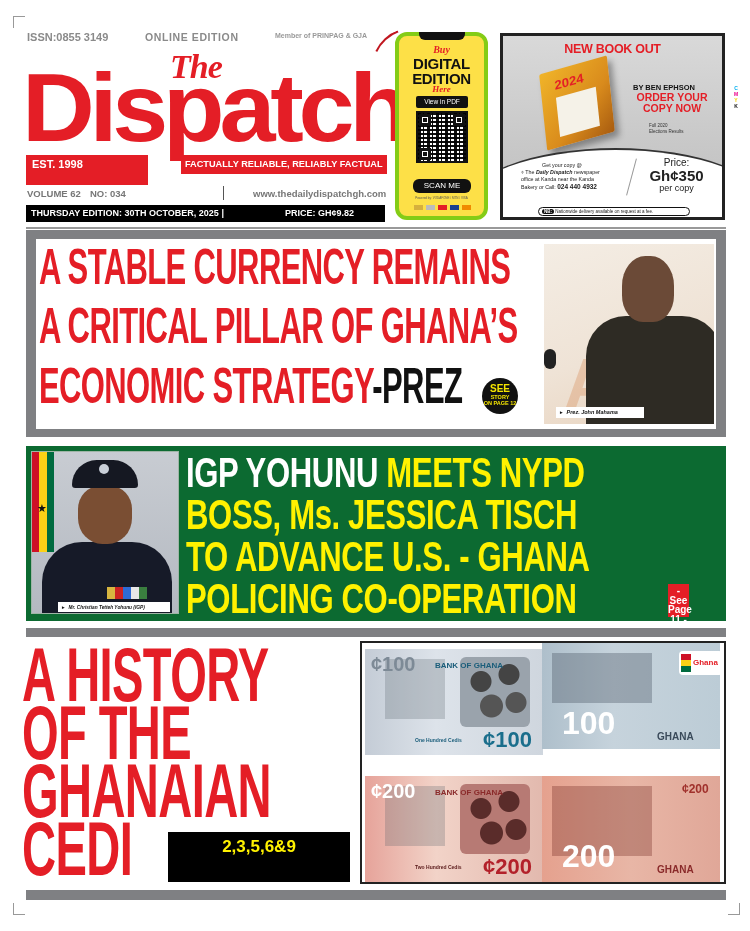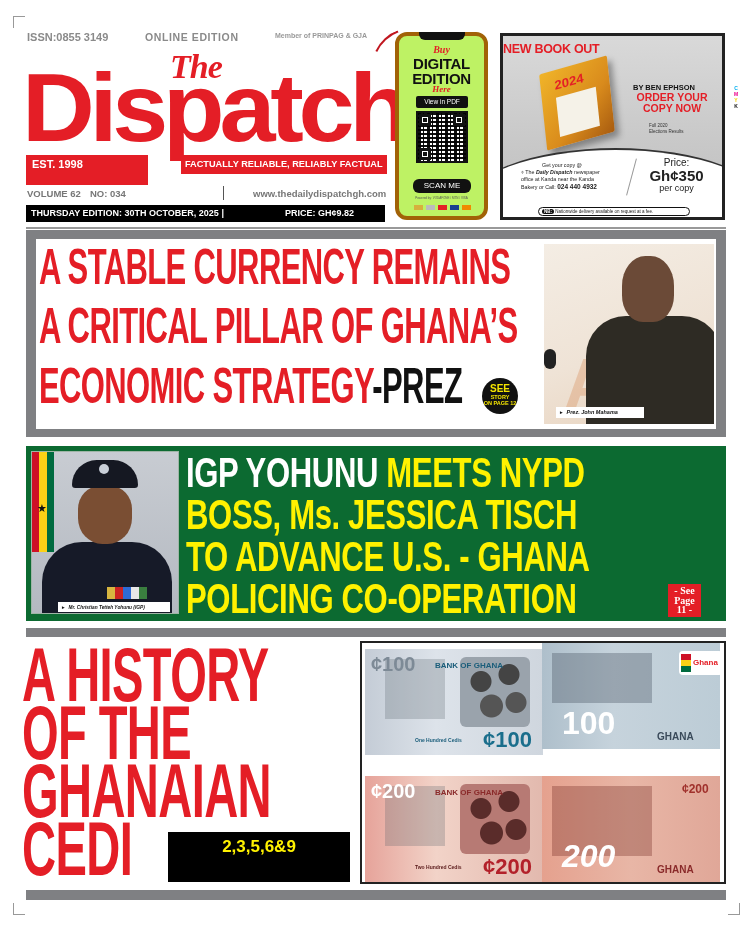--- a/index.html
+++ b/index.html
@@ -21,21 +21,21 @@
   .slogan-bar { left: 181px; top: 155px; width: 206px; height: 19px; background: #e41e26; color: #fff; font-size: 9.2px; font-weight: bold; padding: 4px 2px 0 4px; white-space: nowrap; }
   .volume { left: 27px; top: 188px; font-size: 9.5px; color: #777; font-weight: bold; }
   .issue-no { left: 90px; top: 188px; font-size: 9.5px; color: #777; font-weight: bold; }
   .vsep { left: 223px; top: 186px; width: 1px; height: 14px; background: #555; }
   .website { left: 253px; top: 188px; font-size: 9.5px; color: #777; font-weight: bold; }
   .date-bar { left: 26px; top: 205px; width: 359px; height: 17px; background: #000; color: #fff; font-size: 9px; font-weight: bold; padding: 3px 0 0 5px; white-space: nowrap; }
   .date-bar .price { position: absolute; left: 259px; top: 3px; }
   .rule-top { left: 26px; top: 227px; width: 700px; height: 2px; background: #999; }
 
   
-  .phone { left: 395px; top: 32px; width: 93px; height: 188px; border: 4px solid #a16207; border-radius: 12px; background: #bef264; }
+  .phone { left: 395px; top: 32px; width: 93px; height: 188px; border: 4px solid #84cc16; border-radius: 12px; background: #fde047; }
   .phone .notch { position: absolute; left: 20px; top: -4px; width: 46px; height: 8px; background: #111; border-radius: 0 0 6px 6px; }
   .phone .buy { position: absolute; left: 0; width: 100%; top: 8px; text-align: center; font-family: "Liberation Serif", serif; font-style: italic; font-weight: bold; color: #e41e26; font-size: 10px; }
   .phone .digital { position: absolute; left: 0; width: 100%; top: 20px; text-align: center; font-weight: bold; font-size: 15px; line-height: 15px; color: #111; letter-spacing: -0.3px; }
   .phone .here { position: absolute; left: 0; width: 100%; top: 48px; text-align: center; font-family: "Liberation Serif", serif; font-style: italic; font-weight: bold; color: #e41e26; font-size: 9px; }
   .phone .view-pdf { position: absolute; left: 17px; top: 60px; width: 52px; height: 12px; background: #111; color: #fff; font-size: 6.5px; text-align: center; line-height: 12px; border-radius: 2px; }
   .phone .qr { position: absolute; left: 17px; top: 75px; width: 52px; height: 52px; border: 2px solid #111; background:
       repeating-linear-gradient(90deg, #111 0 3px, #fff 3px 5px, #111 5px 6px, #fff 6px 9px),
       repeating-linear-gradient(0deg, #fff 0 2px, #111 2px 4px); background-blend-mode: multiply; }
   .phone .qr .eye { position: absolute; width: 12px; height: 12px; border: 3px solid #111; background: #fff; }
   .phone .qr .eye::after { content: ""; position: absolute; left: 1px; top: 1px; width: 4px; height: 4px; background: #111; }
@@ -44,21 +44,21 @@
   .phone .payments { position: absolute; left: 12px; top: 169px; width: 62px; height: 5px; display: flex; gap: 3px; justify-content: center; }
   .phone .payments span { display: block; width: 9px; height: 5px; background: #d6b03d; }
   .phone .payments span:nth-child(2) { background: #bbb; }
   .phone .payments span:nth-child(3) { background: #e41e26; }
   .phone .payments span:nth-child(4) { background: #1a3f8f; }
   .phone .payments span:nth-child(5) { background: #f08a00; }
   .arrow-curve { left: 366px; top: 36px; width: 40px; height: 40px; border-top: 2px solid #c0161f; border-left: 2px solid transparent; border-radius: 40px 0 0 0; transform: rotate(-20deg); }
 
   
   .book-ad { left: 500px; top: 33px; width: 225px; height: 187px; border: 3px solid #222; background: linear-gradient(180deg, #d9d9d9 0%, #c8c8c8 60%, #bfbfbf 100%); overflow: hidden; }
-  .book-ad .new-book { position: absolute; left: 0; width: 100%; top: 6px; color: #e41e26; font-weight: bold; font-size: 12.5px; letter-spacing: -0.3px; }
+  .book-ad .new-book { position: absolute; left: 0; width: 100%; top: 6px; text-align: center; color: #e41e26; font-weight: bold; font-size: 12.5px; letter-spacing: -0.3px; }
   .book-ad .book { position: absolute; left: 40px; top: 28px; width: 68px; height: 78px; background: linear-gradient(135deg, #f0b429 0%, #d98b1c 60%, #a85c10 100%); transform: skewY(-10deg) rotate(-6deg); box-shadow: 4px 6px 6px rgba(0,0,0,0.35); border-radius: 2px; }
   .book-ad .book .year { position: absolute; left: 14px; top: 8px; color: #e41e26; font-weight: bold; font-size: 13px; }
   .book-ad .book .pic { position: absolute; left: 14px; top: 28px; width: 40px; height: 40px; background: #f5f2e8; }
   .book-ad .by { position: absolute; left: 130px; top: 47px; font-size: 7.5px; font-weight: bold; color: #111; }
   .book-ad .order { position: absolute; left: 124px; top: 56px; width: 90px; text-align: center; color: #e41e26; font-weight: bold; font-size: 10.5px; line-height: 11px; }
   .book-ad .subtext { position: absolute; left: 146px; top: 87px; font-size: 4.5px; color: #333; line-height: 6px; }
   .book-ad .arc { position: absolute; left: -40px; top: 112px; width: 305px; height: 120px; background: #fff; border-top: 2px solid #333; border-radius: 50% 50% 0 0; }
   .book-ad .getcopy { position: absolute; left: 18px; top: 126px; width: 82px; font-size: 5.3px; color: #222; line-height: 7px; }
   .book-ad .getcopy b { font-weight: bold; }
   .book-ad .getcopy .phone-no { font-weight: bold; font-size: 6.5px; }
@@ -103,21 +103,21 @@
   .s2-photo .uniform { position: absolute; left: 10px; top: 90px; width: 130px; height: 80px; background: #161a28; border-radius: 40px 40px 0 0; }
   .s2-photo .medals { position: absolute; left: 75px; top: 135px; width: 40px; height: 12px; background: linear-gradient(90deg, #d7b640 0 20%, #c22 20% 40%, #2d6bd6 40% 60%, #e8e8e8 60% 80%, #3a7e3f 80%); }
   .s2-caption { left: 26px; top: 150px; width: 112px; height: 10px; font-size: 4.8px; line-height: 10px; }
   .s2-line { position: absolute; left: 160px; font-size: 42px; line-height: 42px; letter-spacing: -0.5px; transform: scaleX(0.74); }
   .s2-l1 { top: 6px; }
   .s2-l2 { top: 48px; }
   .s2-l3 { top: 90px; }
   .s2-l4 { top: 132px; }
   .white { color: #ffffff; }
   .yellow { color: #fff200; }
-  .see-page11 { position: absolute; left: 642px; top: 138px; width: 33px; height: 33px; background: #e41e26; color: #fff; text-align: center; font-weight: bold; font-size: 10px; line-height: 9.5px; padding-top: 2px; font-family: Liberation Serif, serif; }
+  .see-page11 { position: absolute; left: 642px; top: 138px; width: 21px; height: 33px; background: #e41e26; color: #fff; text-align: center; font-weight: bold; font-size: 10px; line-height: 9.5px; padding-top: 2px; }
 
   
   .rule-mid { left: 26px; top: 628px; width: 700px; height: 9px; background: #7f8083; }
   .s3-line { position: absolute; left: 22px; color: #e41e26; font-size: 76px; line-height: 62px; letter-spacing: -1px; transform: scaleX(0.62); }
   .s3-l1 { top: 644px; }
   .s3-l2 { top: 702px; }
   .s3-l3 { top: 760px; }
   .s3-l4 { top: 818px; }
   .see-pages { left: 168px; top: 832px; width: 182px; height: 50px; background: #000; color: #fff200; text-align: center; font-weight: bold; font-size: 17px; line-height: 18px; padding-top: 6px; }
   .notes { left: 360px; top: 641px; width: 366px; height: 243px; border: 2px solid #222; background: #fff; overflow: hidden; }
@@ -288,19 +288,19 @@
       <div class="bldg"></div>
       <div class="faces"></div>
       <div class="denom" style="left:6px;top:4px;font-size:20px;color:#fff;">¢200</div>
       <div class="bog" style="left:70px;top:12px;color:#8a2a2a;">BANK OF GHANA</div>
       <div class="denom" style="left:118px;top:78px;font-size:22px;color:#b3212a;">¢200</div>
       <div style="position:absolute;left:50px;top:88px;font-size:5px;font-weight:bold;color:#5a1a1a;">Two Hundred Cedis</div>
     </div>
     <div class="note n200b">
       <div class="bldg"></div>
       <div class="denom" style="left:140px;top:6px;font-size:12px;color:#a0312c;">¢200</div>
-      <div class="denom" style="left:20px;top:62px;font-size:32px;color:#fff;font-style:italic;">200</div>
+      <div class="denom" style="left:20px;top:62px;font-size:32px;color:#fff;">200</div>
       <div class="bog" style="left:115px;top:88px;font-size:10px;color:#8a2a2a;">GHANA</div>
     </div>
     <div class="ghana-logo">Ghana</div>
   </div>
 </section>
 <div class="abs rule-bot"></div>
 
 </body></html>

